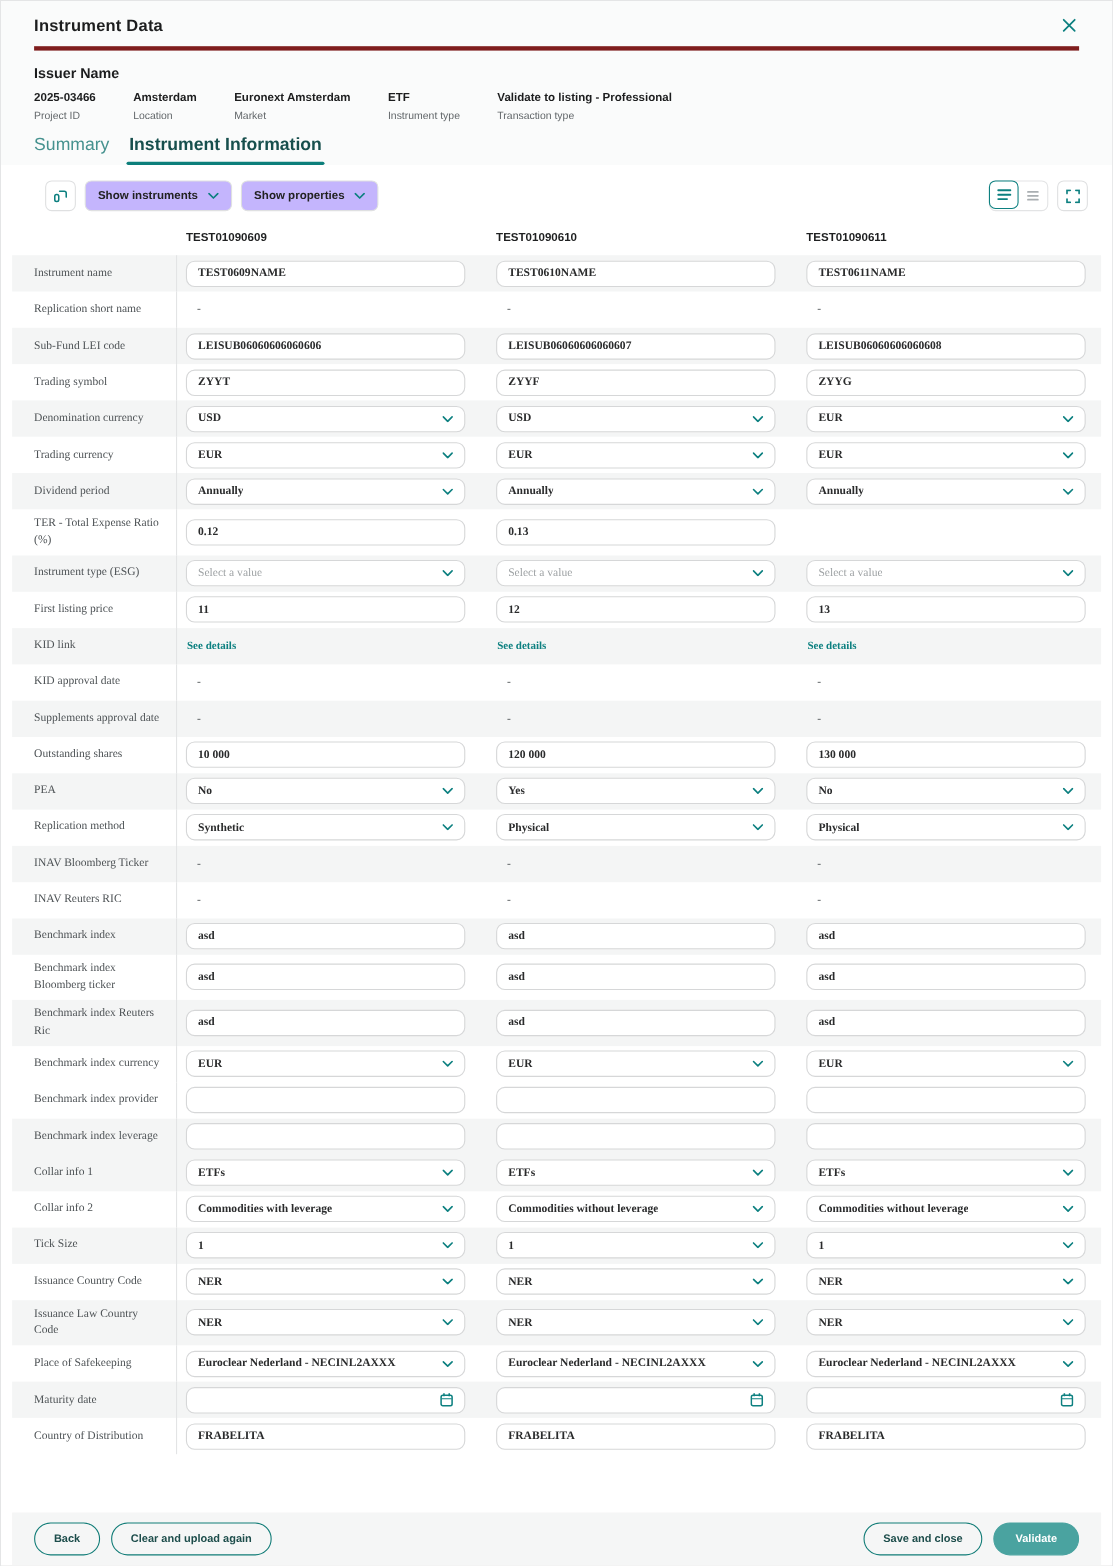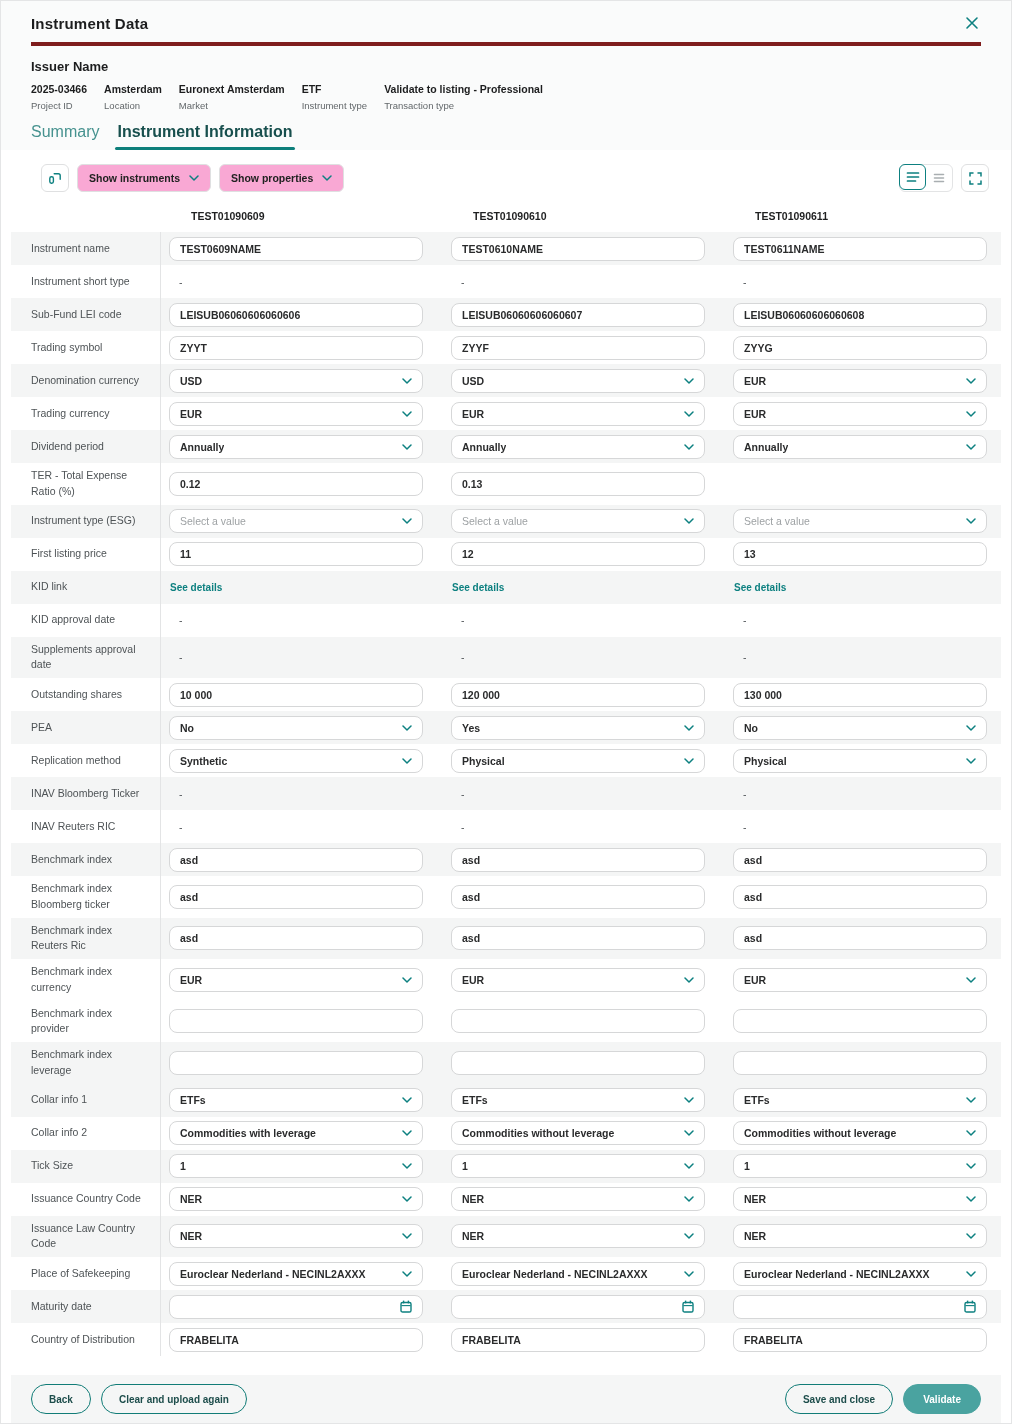--- a/index.html
+++ b/index.html
@@ -6,45 +6,45 @@
   body{width:1012px;height:1424px;font-family:"Liberation Sans",sans-serif;overflow:hidden;}
   .modal{box-sizing:border-box;width:1012px;height:1424px;background:#fff;border:1px solid #e4e5e6;display:flex;flex-direction:column;}
 
   
   .modal-header{background:#fafbfb;flex:0 0 auto;}
   .title-row{display:flex;align-items:center;justify-content:space-between;margin:0 30px;padding:13px 0 10px;border-bottom:4px solid #7f1d1d;}
   .page-title{font-size:15px;font-weight:bold;color:#1c1d1e;letter-spacing:.2px;}
   .close-btn{background:none;border:none;cursor:pointer;padding:2px;line-height:0;}
   .issuer{padding:13px 30px 0;}
   .issuer-name{font-size:13px;font-weight:bold;color:#1c1d1e;}
-  .meta-row{display:flex;gap:17px;margin-top:9px;}
+  .meta-row{display:flex;gap:34px;margin-top:9px;}
   .meta-value{font-size:10.5px;font-weight:bold;color:#1c1d1e;white-space:nowrap;}
   .meta-label{font-size:9.5px;color:#62676a;margin-top:5px;white-space:nowrap;}
   .tabs{display:flex;gap:18px;padding:12px 30px 0;}
   .tab{position:relative;font-size:16px;padding-bottom:9px;cursor:pointer;color:#46928f;}
   .tab.active{color:#174f4d;font-weight:bold;}
   .tab.active::after{content:"";position:absolute;left:-2px;right:-2px;bottom:0;height:3px;border-radius:2px;background:#0d7f7b;}
 
   
   .content{flex:1 1 auto;background:#fff;padding:14px 10px 0;display:flex;flex-direction:column;}
   .toolbar{display:flex;align-items:center;padding:0 12px 0 30px;}
   .icon-btn{box-sizing:border-box;width:28px;height:28px;border:1px solid #dfe0e1;border-radius:6px;background:#fff;display:flex;align-items:center;justify-content:center;cursor:pointer;padding:0;}
-  .drop-btn{display:flex;align-items:center;gap:9px;height:28px;margin-left:8px;padding:0 11px;border:1px solid #dfe0e1;border-radius:6px;background:#f9a8d4;font-family:inherit;font-size:10.5px;font-weight:bold;color:#222;cursor:pointer;}
+  .drop-btn{display:flex;align-items:center;gap:9px;height:28px;margin-left:8px;padding:0 11px;border:1px solid #dfe0e1;border-radius:6px;background:#c4b5fd;font-family:inherit;font-size:10.5px;font-weight:bold;color:#222;cursor:pointer;}
   .view-group{margin-left:auto;display:flex;align-items:center;gap:8px;}
   .seg{display:flex;border:1px solid #e3e4e5;border-radius:6px;background:#fff;}
   .seg-btn{box-sizing:border-box;width:27px;height:26px;border:none;background:none;display:flex;align-items:center;justify-content:center;cursor:pointer;padding:0;}
   .seg-btn.active{border:1.6px solid #0d8080;border-radius:6px;margin:-1px;background:#fff;}
 
   
   .table{margin-top:12px;}
-  .thead{display:flex;padding:6px 0 10px;gap:22px;}
+  .thead{display:flex;padding:6px 0 10px;}
   .th-spacer{width:150px;flex:0 0 auto;}
   .tcols{display:flex;gap:28px;padding-left:8px;}
   .col-h{width:254px;font-size:10.5px;font-weight:bold;color:#1f2021;}
-  .trow{display:flex;min-height:33px;padding:0;align-items:stretch;}
+  .trow{display:flex;min-height:33px;padding:0;align-items:stretch;font-family:Liberation Serif, serif;}
   .trow.stripe{background:#f4f5f5;}
   .tlabel{box-sizing:border-box;flex:0 0 150px;width:150px;padding:5px 10px 5px 20px;border-right:1px solid #e3e4e5;display:flex;align-items:center;font-size:10.5px;line-height:1.5;color:#4e5356;}
   .tcells{display:flex;gap:28px;padding-left:8px;}
   .tcell{width:254px;flex:0 0 254px;display:flex;align-items:center;}
   .inp{box-sizing:border-box;width:100%;height:24px;border:1px solid #d6d7d8;border-radius:8px;background:#fff;padding:0 10px;font-family:inherit;font-size:10.5px;font-weight:bold;color:#2a2b2c;outline:none;}
   .sel{box-sizing:border-box;width:100%;height:24px;border:1px solid #d6d7d8;border-radius:8px;background:#fff;padding:0 10px;display:flex;align-items:center;justify-content:space-between;cursor:pointer;gap:20px;}
   .sel-v{font-size:10.5px;font-weight:bold;color:#2a2b2c;white-space:nowrap;overflow:hidden;}
   .sel.ph .sel-v{color:#9ea2a4;font-weight:normal;}
   .lnk{font-size:10px;font-weight:bold;color:#0d8080;text-decoration:none;padding-left:1px;cursor:pointer;}
   .dash{font-size:10.5px;color:#4e5356;padding-left:10px;}
@@ -159,21 +159,21 @@
               </div>
               <div class="tcell">
                 <input class="inp" type="text" value="TEST0610NAME" style="">
               </div>
               <div class="tcell">
                 <input class="inp" type="text" value="TEST0611NAME" style="">
               </div>
             </div>
           </div>
           <div class="trow">
-            <div class="tlabel">Instrument short type</div>
+            <div class="tlabel">Replication short name</div>
             <div class="tcells">
               <div class="tcell">
                 <span class="dash">-</span>
               </div>
               <div class="tcell">
                 <span class="dash">-</span>
               </div>
               <div class="tcell">
                 <span class="dash">-</span>
               </div>

